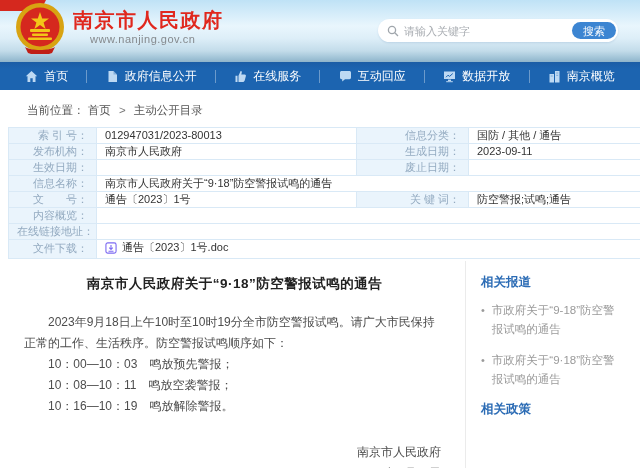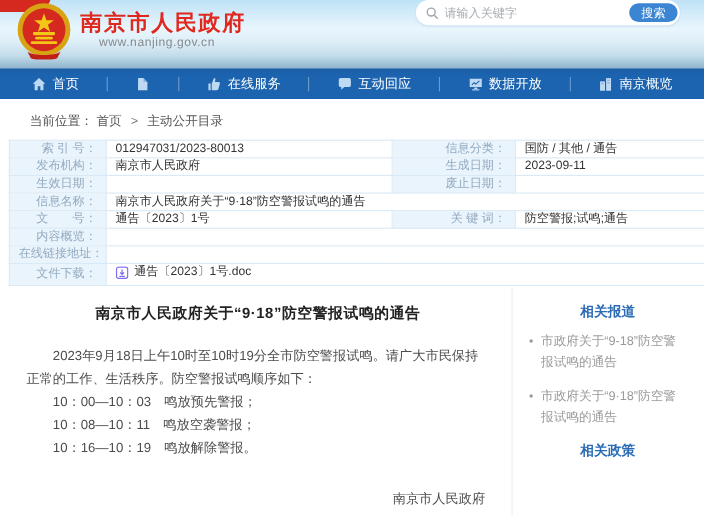--- a/index.html
+++ b/index.html
@@ -10,21 +10,21 @@
   
   .hdr { position:relative; height:62px; overflow:hidden;
     background:linear-gradient(180deg,#bfe2f6 0%,#e9f6fd 42%,#ddeef8 62%,#c3dcea 82%,#9fc2d6 94%,#8fb4ca 100%); }
   .corner-flag { position:absolute; left:0; top:0; width:46px; height:11px; background:#d5281e;
     clip-path:polygon(0 0,100% 0,88% 100%,0 100%); }
   .emblem { position:absolute; left:13px; top:2px; width:54px; height:52px; }
   .site-title { position:absolute; left:73px; top:7px; font-size:20px; font-weight:bold;
     color:#e0281e; letter-spacing:1.5px; }
   .site-url { position:absolute; left:90px; top:33px; font-size:11px; font-weight:normal;
     color:#85898d; letter-spacing:0.5px; }
-  .searchbox { position:absolute; left:378px; top:0; width:240px; height:23px;
+  .searchbox { position:absolute; left:378px; top:19px; width:240px; height:23px;
     background:#fff; border-radius:12px; display:flex; align-items:center; padding:0 2px 0 9px;
     box-shadow:0 1px 2px rgba(60,110,160,.15); }
   .s-icon { display:flex; margin-right:5px; }
   .s-input { flex:1; border:none; outline:none; font-size:11px; color:#333; background:transparent;
     font-family:inherit; min-width:0; }
   .s-input::placeholder { color:#a9adb2; }
   .s-btn { width:44px; height:17px; border:none; border-radius:10px; background:#3c85d2;
     color:#fff; font-size:11px; cursor:pointer; font-family:inherit; line-height:19px; }
 
   
@@ -52,21 +52,21 @@
 
   
   .content { display:flex; width:624px; margin:2px 8px 0; height:208px; }
   .main { width:458px; padding:14px 20px 0 16px; border-right:1px solid #ebebeb; }
   .a-title { text-align:center; font-size:13.5px; font-weight:bold; color:#222; letter-spacing:0.5px; }
   .a-para { margin-top:19px; font-size:12px; line-height:21px; color:#4d4d4d; text-indent:2em; }
   .a-sched { font-size:12px; line-height:21px; color:#4d4d4d; padding-left:2em; }
   .a-sign { margin-top:25px; text-align:right; padding-right:4px; font-size:12px;
     line-height:21px; color:#4d4d4d; }
   .side { flex:1; padding:13px 8px 0 15px; }
-  .side h3 { font-size:12.5px; font-weight:bold; color:#2c6cb5; margin-bottom:2px;text-align:center; }
+  .side h3 { font-size:12.5px; font-weight:bold; color:#2c6cb5; margin-bottom:2px; }
   .side ul { list-style:none; margin-bottom:8px; }
   .side li { display:flex; gap:7px; margin:10px 0 12px; font-size:11.5px; color:#9a9a9a;
     line-height:19px; cursor:pointer; }
   .bullet { color:#9a9a9a; font-size:11px; line-height:19px; }
   .side h3.second { }
 </style>
 </head>
 <body>
 
 <div class="page">
@@ -108,20 +108,21 @@
       <span class="nav-lbl">首页</span>
     </div>
     <span class="nav-sep"></span>
     <div class="nav-item">
       <span class="nav-ico">
         <svg width="13" height="13" viewBox="0 0 13 13" fill="#bdd9f3">
             <path d="M2.5 1h5L11 4.5V12h-8.5z"></path>
             <path d="M7.5 1v3.5H11" fill="#1c64b0" opacity=".35"></path>
           </svg>
       </span>
+      <span class="nav-lbl">政府信息公开</span>
     </div>
     <span class="nav-sep"></span>
     <div class="nav-item">
       <span class="nav-ico">
         <svg width="13" height="13" viewBox="0 0 13 13" fill="#bdd9f3">
             <path d="M1.5 5.8h2V12h-2zM4.5 12V5.8L6.6 1c.9 0 1.5.7 1.2 1.6L7.3 4.5h3.5c.8 0 1.3.8 1.1 1.5l-1.2 4.5c-.2.9-1 1.5-1.9 1.5z"></path>
           </svg>
       </span>
       <span class="nav-lbl">在线服务</span>
     </div>

